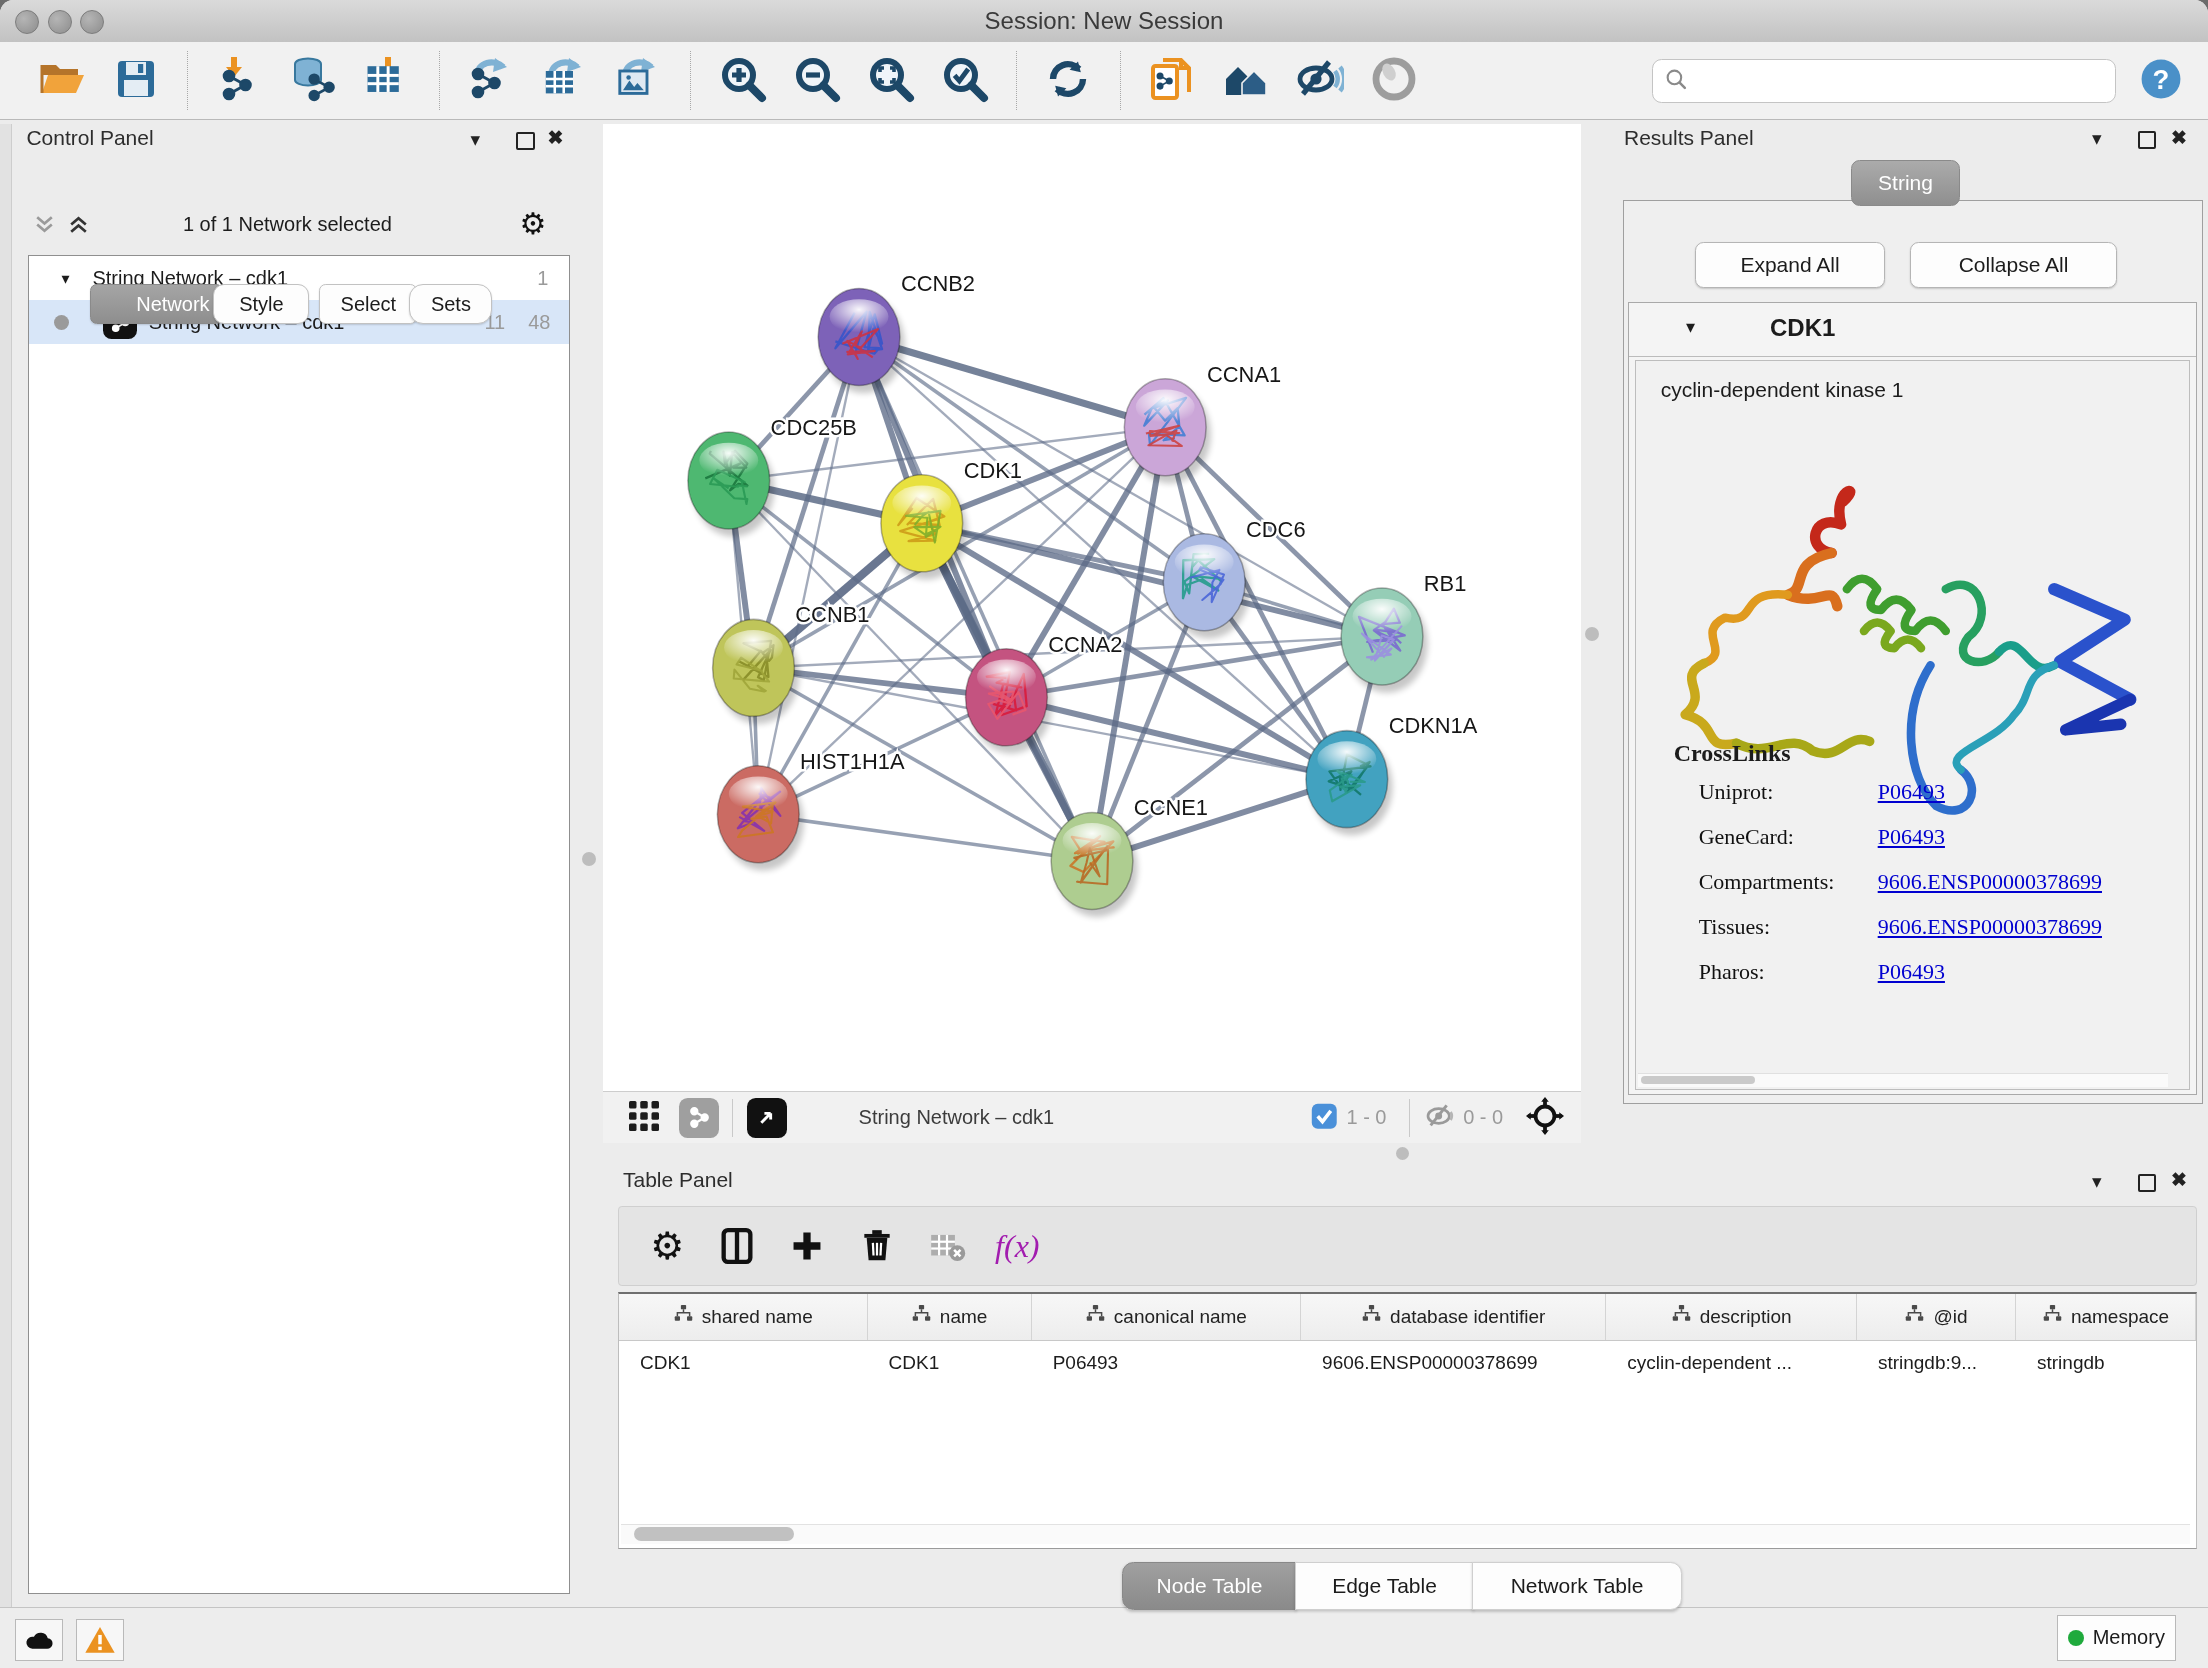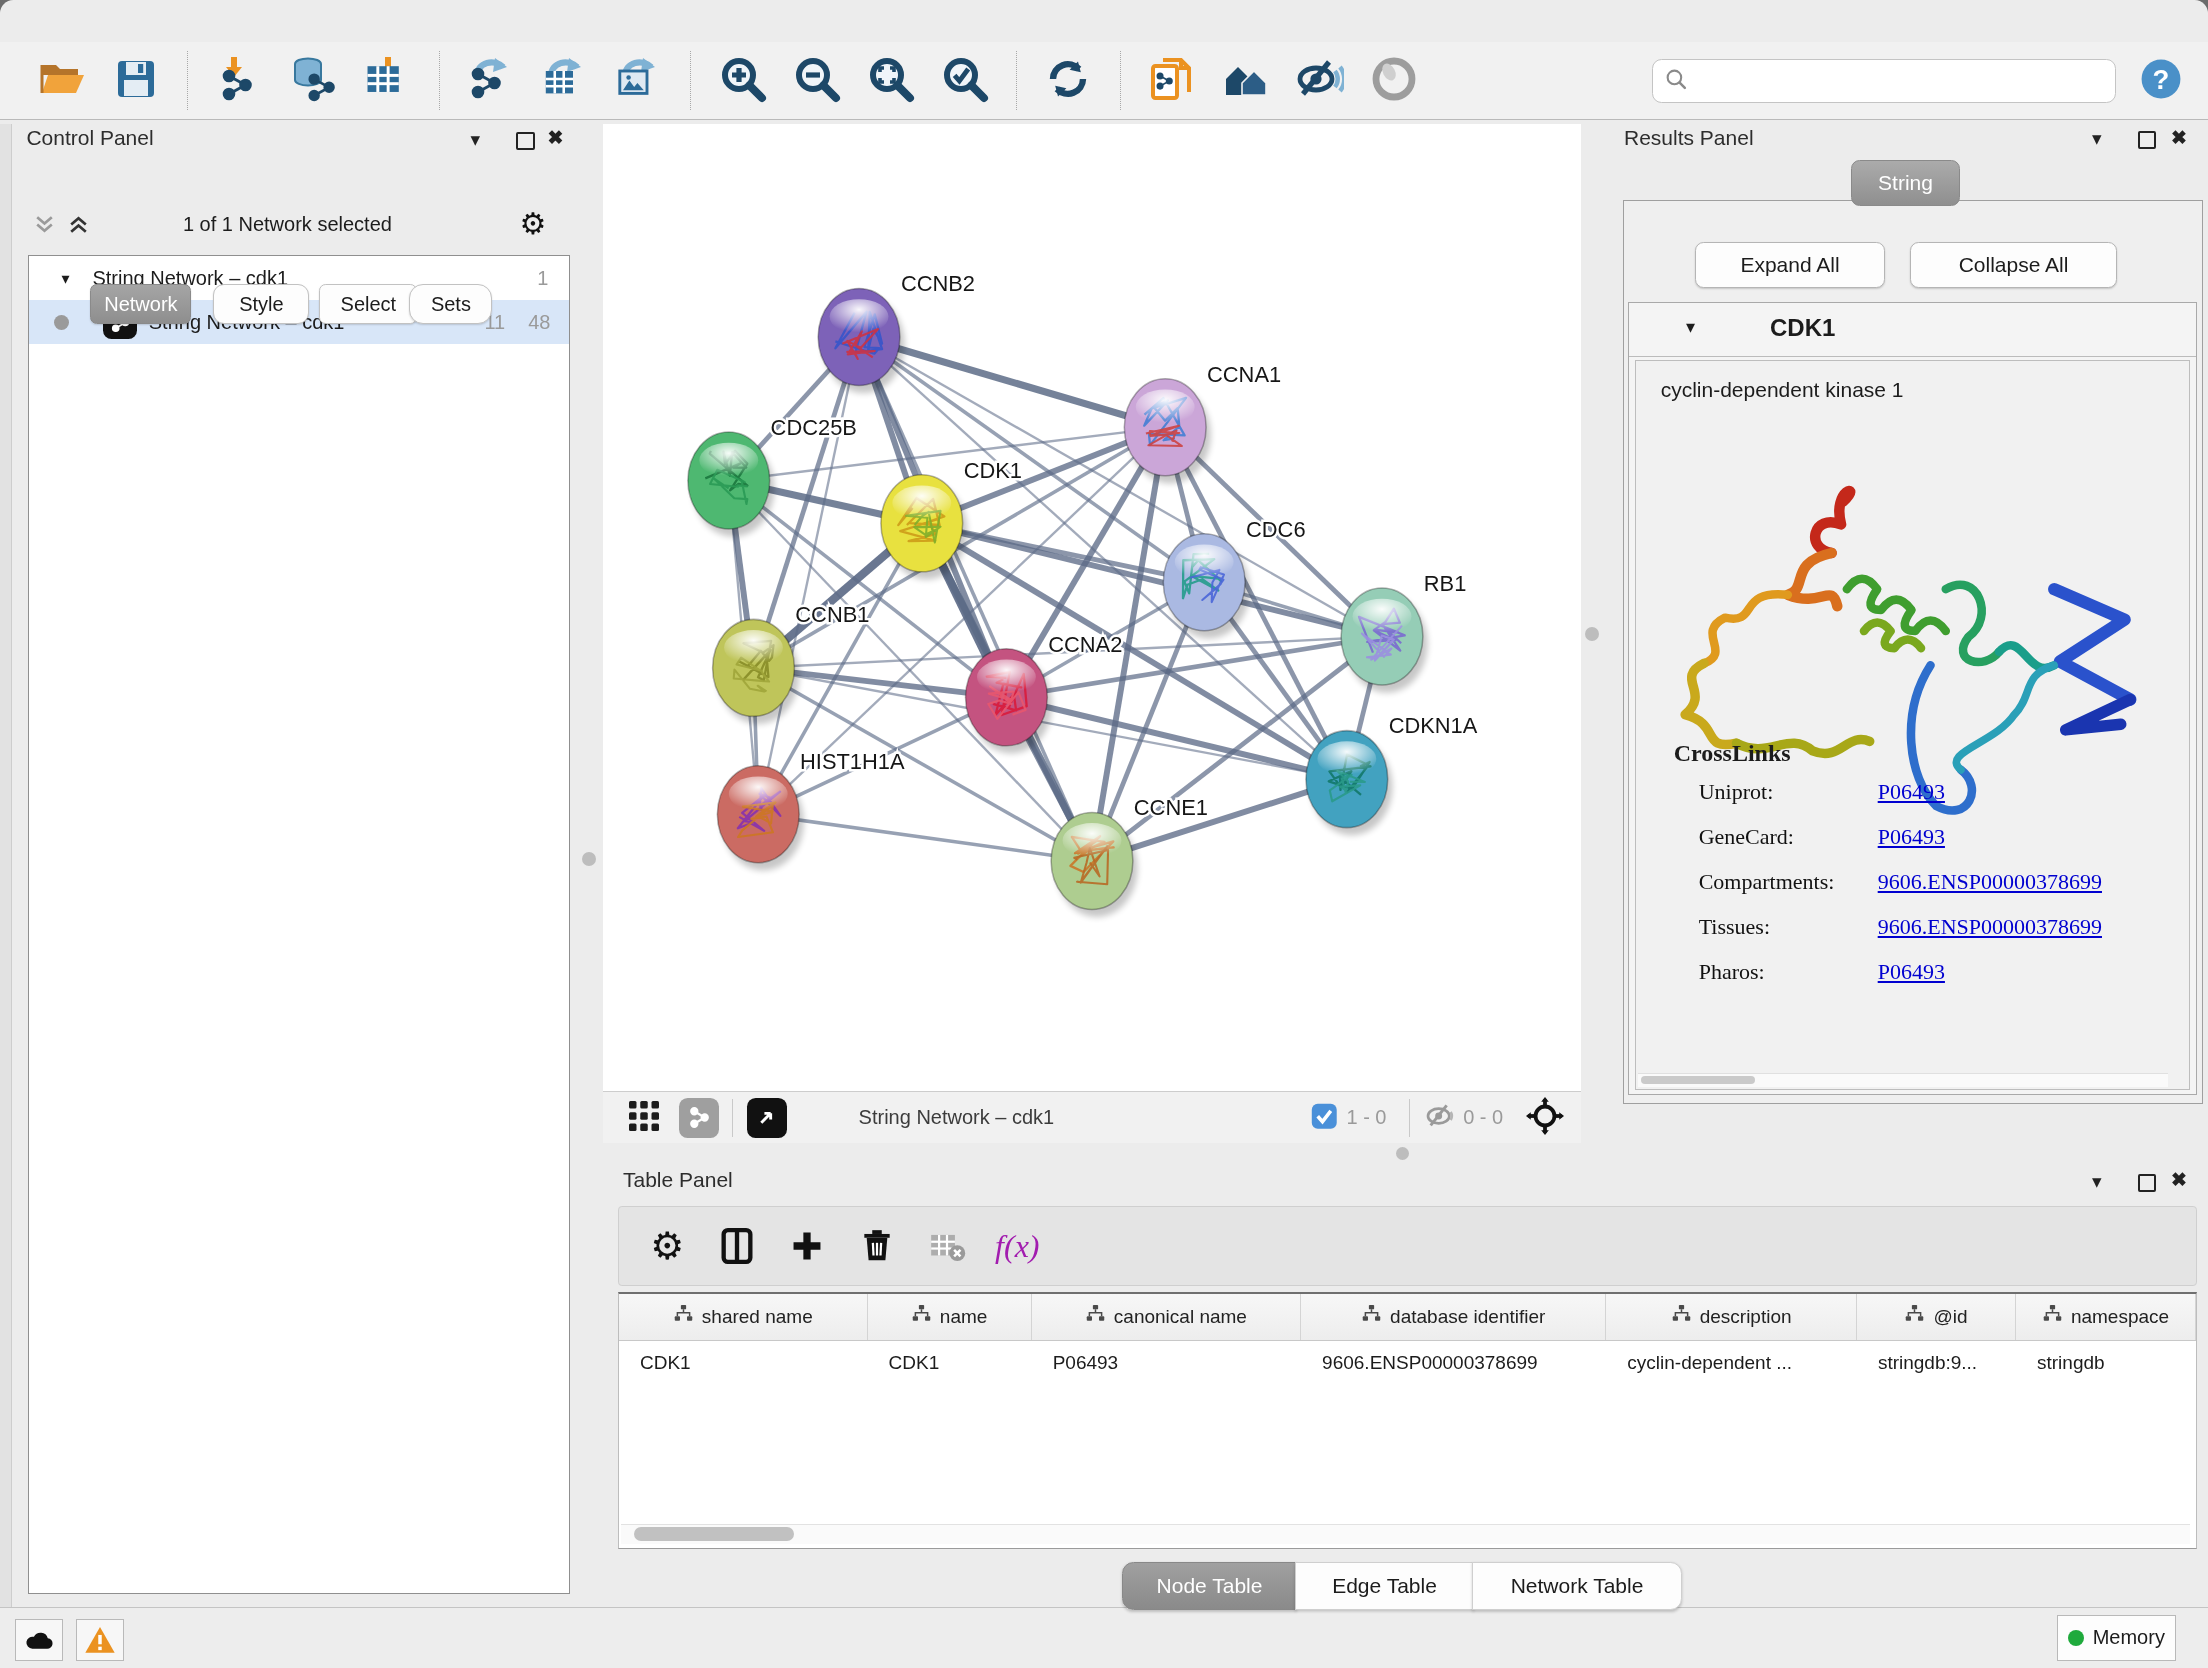--- a/index.html
+++ b/index.html
@@ -86,20 +86,26 @@
     display:flex;align-items:center;justify-content:center;gap:8.6px;font-size:20px;}
   .dot{width:16px;height:16px;border-radius:50%;}
   .splitdot{position:absolute;width:14.3px;height:14.3px;border-radius:50%;background:#bdbdbd;}
   .leftstrip{position:absolute;left:0;top:124px;width:10.5px;bottom:61px;background:#e2e2e2;border-right:1px solid #cdcdcd;}
 </style>
 </head>
 <body>
 
 <div id="app">
 
+  <div class="titlebar">
+    <span class="light" style="left:15px"></span>
+    <span class="light" style="left:48px"></span>
+    <span class="light" style="left:80px"></span>
+    <div class="wtitle">Session: New Session</div>
+  </div>
 
   <div class="toolbar" id="main-toolbar">
       <div class="tbtn">
         <span><svg width="48" height="48" viewBox="0 0 24 24">
             <path d="M2 5h7l2 2h9v3H2z" fill="#b5742a"></path>
             <path d="M2 19l3-9h18l-4 9z" fill="#f1a33b"></path>
             <path d="M2 5v14" stroke="#b5742a" stroke-width="1.5"></path>
           </svg></span>
       </div>
       <div class="tbtn">
@@ -332,21 +338,21 @@
                 <circle cx="7" cy="18" r="3"></circle>
                 <circle cx="17" cy="12" r="3"></circle>
               </g>
             </svg>
         </span>
         <span style="margin-left:11.4px;">String Network – cdk1</span>
         <span class="cnt" style="margin-left:auto;">11</span>
         <span class="cnt" style="margin-left:23px;margin-right:19px;">48</span>
       </div>
     </div>
-  <div class="cptab active" style="left: 79px; width: 99px;">Network</div>
+  <div class="cptab active" style="left: 79px; width: 99px; padding-left: 32px;">Network</div>
       <div class="cptab" style="left: 202px; width: 94px; border-radius: 11px;">Style</div>
       <div class="cptab" style="left: 308px; width: 96px;">Select</div>
       <div class="cptab" style="left: 398px; width: 81px; border-radius: 14px;">Sets</div>
     </div>
 
   <div class="netcanvas">
     <svg id="network-svg" width="978" height="967" viewBox="0 0 1028 1017">
         <defs>
           <radialGradient id="gloss" cx="50%" cy="30%" r="65%">
             <stop offset="0%" stop-color="#fff" stop-opacity="0.95"></stop>

